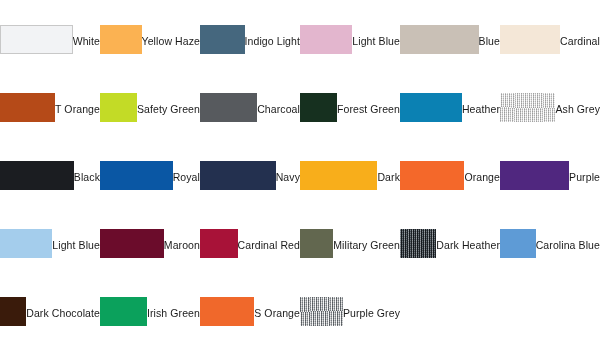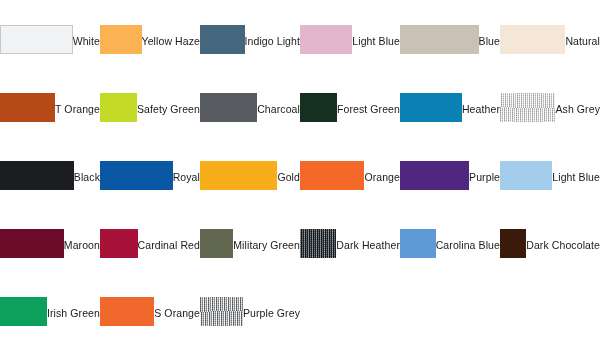--- a/index.html
+++ b/index.html
@@ -96,21 +96,21 @@
     <div class="swatch-cell">
       <div class="swatch-chip" style="background-color: rgb(227, 182, 206);"></div>
       <div class="swatch-label">Light Blue</div>
     </div>
     <div class="swatch-cell">
       <div class="swatch-chip" style="background-color: rgb(201, 192, 182);"></div>
       <div class="swatch-label">Blue</div>
     </div>
     <div class="swatch-cell">
       <div class="swatch-chip" style="background-color: rgb(244, 231, 215);"></div>
-      <div class="swatch-label">Natural</div>
+      <div class="swatch-label">Cardinal</div>
     </div>
     <div class="swatch-cell">
       <div class="swatch-chip" style="background-color: rgb(181, 74, 24);"></div>
       <div class="swatch-label">T Orange</div>
     </div>
     <div class="swatch-cell">
       <div class="swatch-chip" style="background-color: rgb(195, 219, 38);"></div>
       <div class="swatch-label">Safety Green</div>
     </div>
     <div class="swatch-cell">
@@ -131,22 +131,26 @@
     </div>
     <div class="swatch-cell">
       <div class="swatch-chip" style="background-color: rgb(27, 29, 33);"></div>
       <div class="swatch-label">Black</div>
     </div>
     <div class="swatch-cell">
       <div class="swatch-chip" style="background-color: rgb(10, 87, 164);"></div>
       <div class="swatch-label">Royal</div>
     </div>
     <div class="swatch-cell">
+      <div class="swatch-chip" style="background-color: rgb(35, 48, 79);"></div>
+      <div class="swatch-label">Navy</div>
+    </div>
+    <div class="swatch-cell">
       <div class="swatch-chip" style="background-color: rgb(248, 174, 27);"></div>
-      <div class="swatch-label">Gold</div>
+      <div class="swatch-label">Dark</div>
     </div>
     <div class="swatch-cell">
       <div class="swatch-chip" style="background-color: rgb(244, 104, 42);"></div>
       <div class="swatch-label">Orange</div>
     </div>
     <div class="swatch-cell">
       <div class="swatch-chip" style="background-color: rgb(80, 39, 127);"></div>
       <div class="swatch-label">Purple</div>
     </div>
     <div class="swatch-cell">

